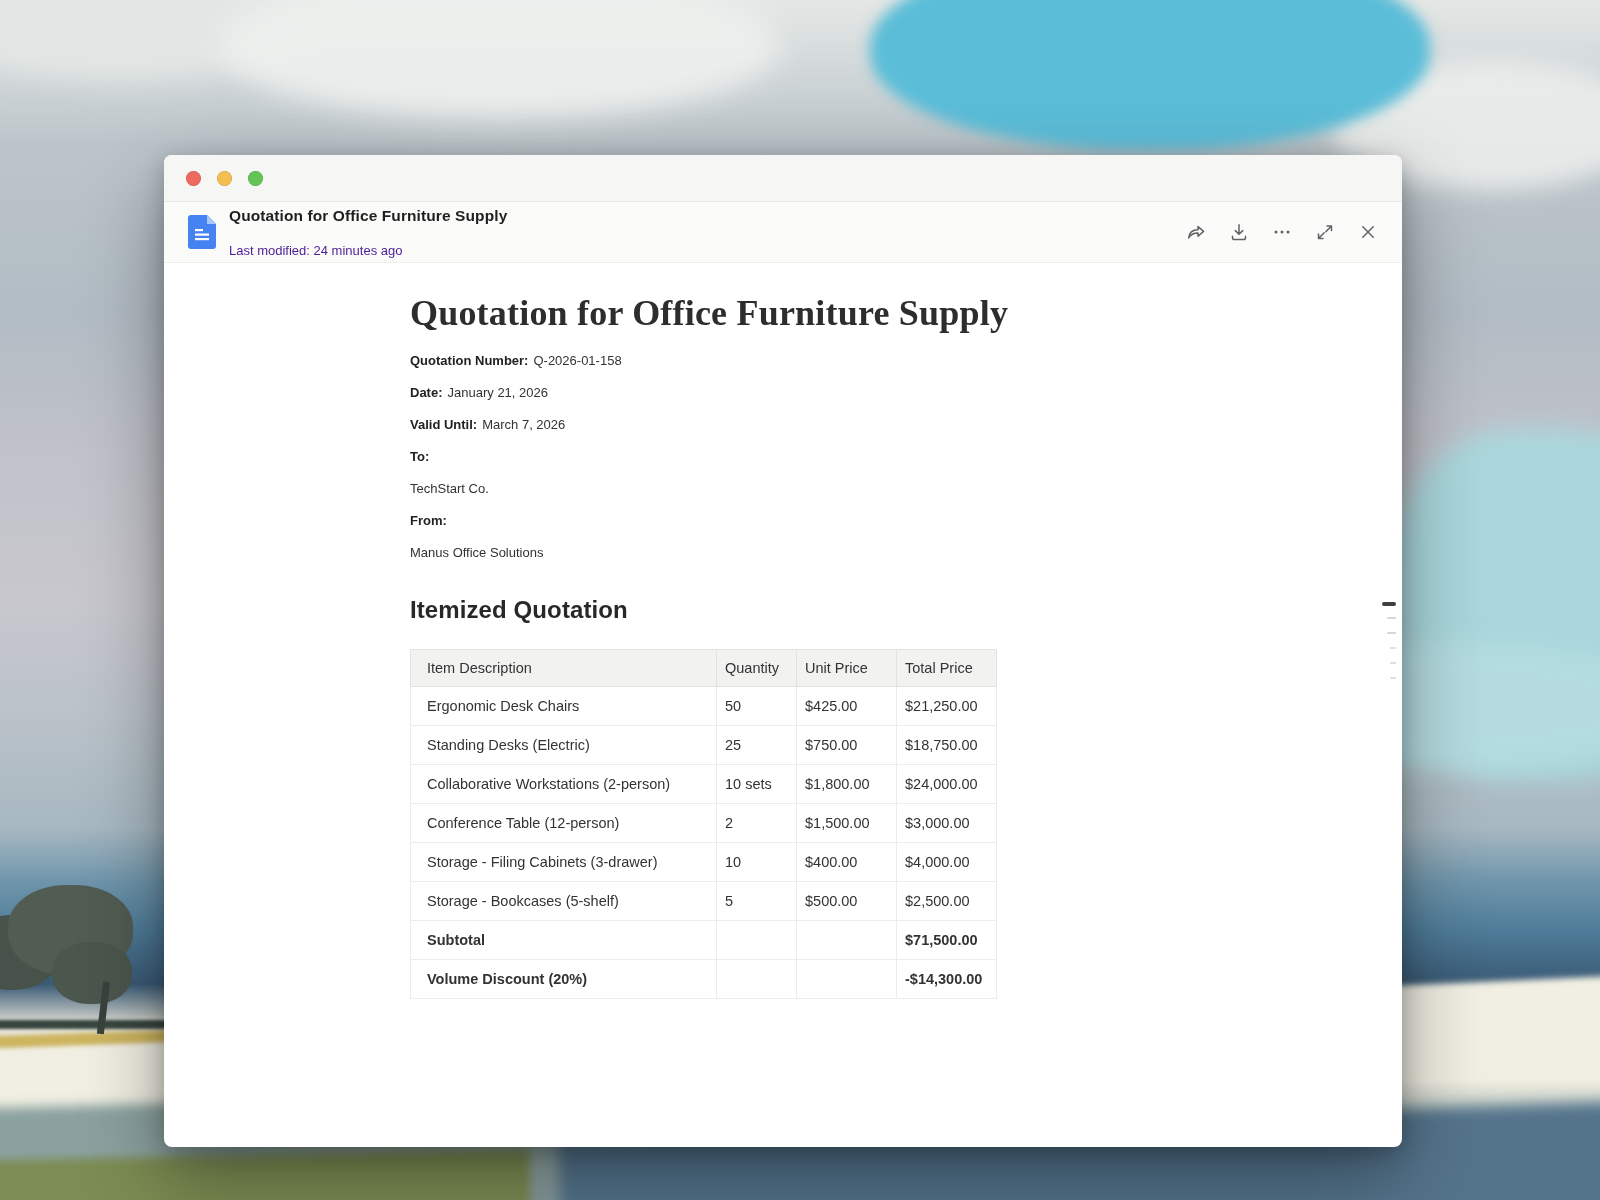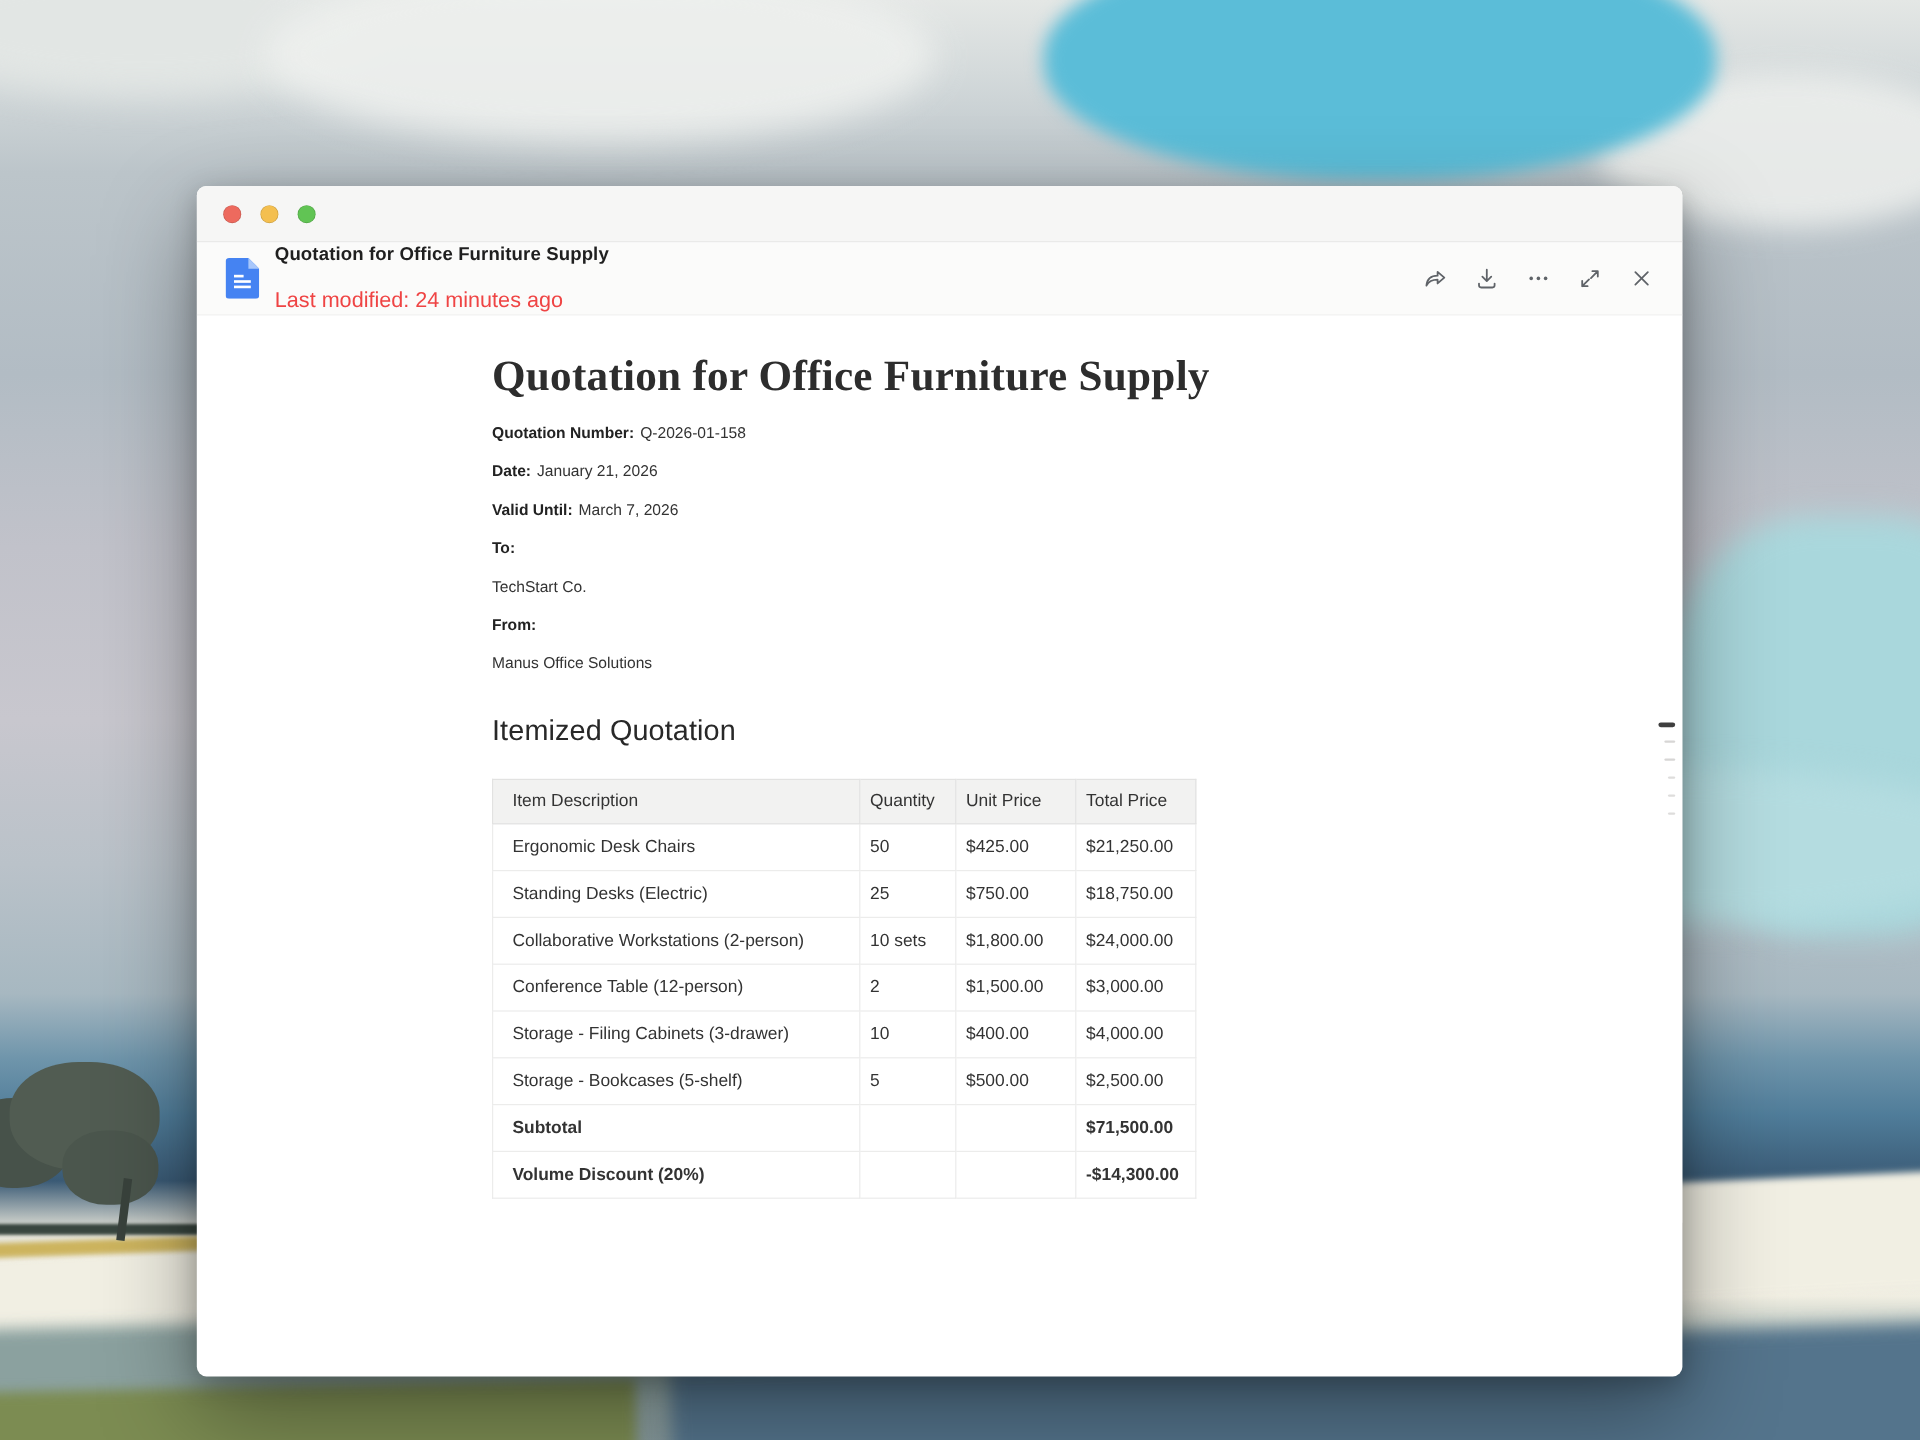--- a/index.html
+++ b/index.html
@@ -38,37 +38,37 @@
   .titlebar { height:47px; background:#f6f6f5; border-bottom:1px solid #e7e7e6;
     display:flex; align-items:center; padding-left:22px; }
   .lights { display:flex; gap:16px; }
   .light { width:15px; height:15px; border-radius:50%; box-shadow:inset 0 0 0 .5px rgba(0,0,0,.18); cursor:default; }
 
   .dochead { height:61px; background:#fbfbfa; border-bottom:1px solid #efefee;
     display:flex; align-items:center; padding:0 24px; }
   .docicon { width:28px; height:34px; flex:0 0 auto; }
   .headtext { margin-left:13px; flex:1 1 auto; min-width:0; }
   .headtitle { font-size:15.5px; font-weight:700; color:#1f1f1f; letter-spacing:.1px; }
-  .headsub { font-size:18px; color:#ef4444; margin-top:18px; }
+  .headsub { font-size:13px; color:#4c1d95; margin-top:18px; }
   .headicons { display:flex; align-items:center; gap:23px; }
   .hicon { width:20px; height:20px; display:block; cursor:pointer; }
   .hicon svg { display:block; }
 
   
   .docarea { position:relative; height:756px; background:#ffffff; overflow:hidden;
     padding:28px 0 0 246px; }
 
   h1.doctitle { font-family:"Liberation Serif","DejaVu Serif",serif; font-size:36px; line-height:44px;
     font-weight:700; color:#2d2d2d; white-space:nowrap; letter-spacing:.2px; }
 
   .meta { margin-top:10px; font-size:13px; color:#333; }
   .meta p { line-height:32px; }
   .meta .b { font-weight:700; color:#222; margin-right:5px; }
 
-  h2.sectiontitle { margin-top:26px; font-size:24px; line-height:30px; font-weight:400; color:#282828; letter-spacing:.1px; }
+  h2.sectiontitle { margin-top:26px; font-size:24px; line-height:30px; font-weight:700; color:#282828; letter-spacing:.1px; }
 
   table.quote { margin-top:24px; width:586px; border-collapse:collapse; table-layout:fixed;
     font-size:14.5px; color:#333; }
   col.c1{width:306px;} col.c2{width:80px;} col.c3{width:100px;} col.c4{width:100px;}
   .quote th { height:37px; background:#f2f2f1; font-weight:400; text-align:left;
     border:1px solid #e2e2e1; padding-left:8px; }
   .quote th:first-child { padding-left:16px; }
   .quote td { height:39px; border:1px solid #ececeb; padding-left:8px; background:#fff; }
   .quote td:first-child { padding-left:16px; }
   .quote tr.sum td { font-weight:700; }

